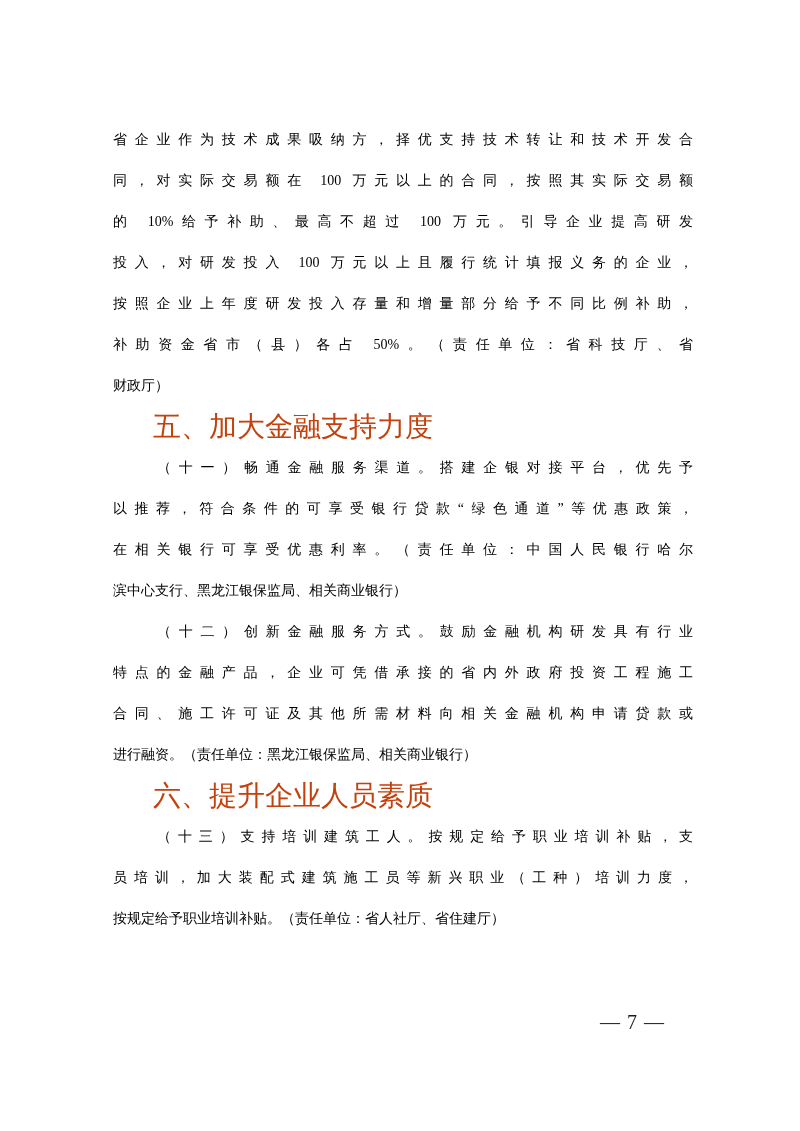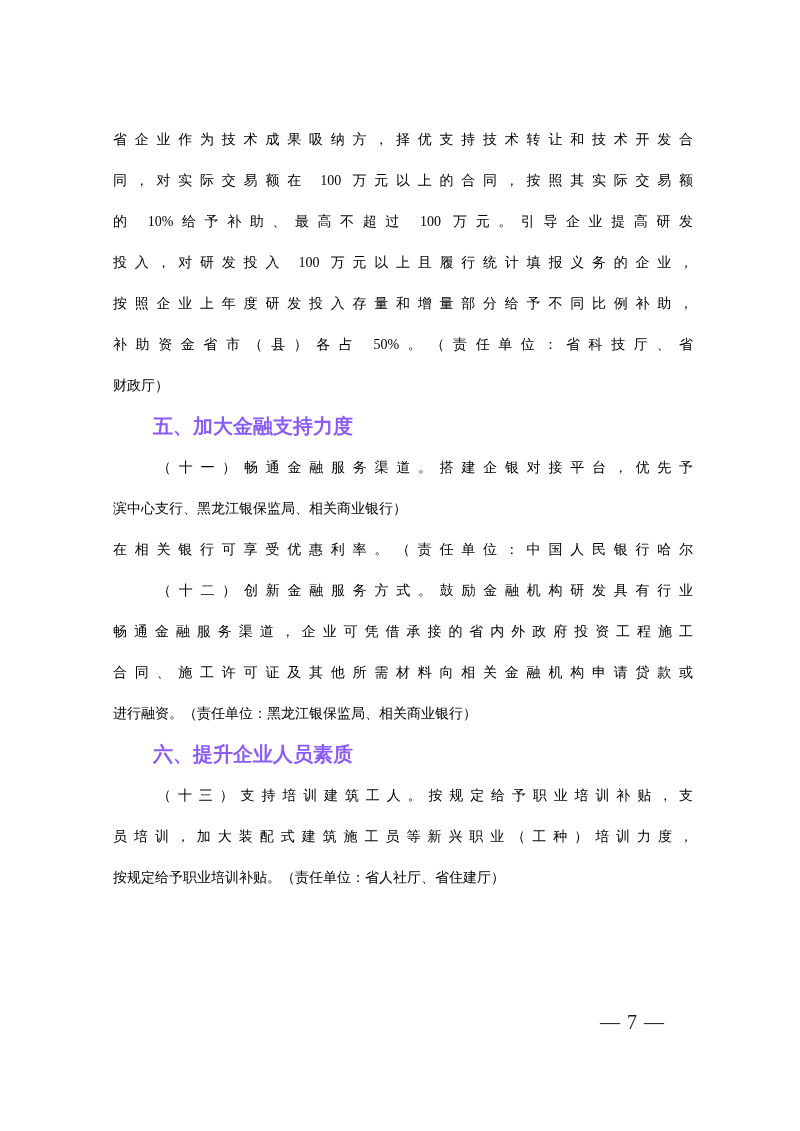--- a/index.html
+++ b/index.html
@@ -34,23 +34,23 @@
   }
   .ln.last {
     text-align: right;
     text-align-last: left;
   }
   .ln.ind {
     text-indent: 44px;
   }
   .ln.h {
     font-family: "Liberation Sans", "DejaVu Sans", sans-serif;
-    font-weight: 700;
-    font-size: 20px;
-    color: #8b5cf6;
+    font-weight: 400;
+    font-size: 28px;
+    color: #c2410c;
     text-align: left;
     text-align-last: left;
     text-indent: 40px;
   }
   .lead {
     
     font-family: Liberation Sans, sans-serif;
   }
   .pageno {
     position: absolute;
@@ -73,25 +73,26 @@
     <div class="ln">同，对实际交易额在 100 万元以上的合同，按照其实际交易额</div>
     <div class="ln">的 10%给予补助、最高不超过 100 万元。引导企业提高研发</div>
     <div class="ln">投入，对研发投入 100 万元以上且履行统计填报义务的企业，</div>
     <div class="ln">按照企业上年度研发投入存量和增量部分给予不同比例补助，</div>
     <div class="ln">补助资金省市（县）各占 50%。（责任单位：省科技厅、省</div>
     <div class="ln last">财政厅）</div>
 
     <div class="ln h">五、加大金融支持力度</div>
 
     <div class="ln ind"><span class="lead">（十一）畅通金融服务渠道。</span><span>搭建企银对接平台，优先予</span></div>
+    <div class="ln">以推荐，符合条件的可享受银行贷款“绿色通道”等优惠政策，</div>
+    <div class="ln">在相关银行可享受优惠利率。（责任单位：中国人民银行哈尔</div>
     <div class="ln last">滨中心支行、黑龙江银保监局、相关商业银行）</div>
-    <div class="ln">在相关银行可享受优惠利率。（责任单位：中国人民银行哈尔</div>
 
     <div class="ln ind"><span class="lead">（十二）创新金融服务方式。</span><span>鼓励金融机构研发具有行业</span></div>
-    <div class="ln">畅通金融服务渠道，企业可凭借承接的省内外政府投资工程施工</div>
+    <div class="ln">特点的金融产品，企业可凭借承接的省内外政府投资工程施工</div>
     <div class="ln">合同、施工许可证及其他所需材料向相关金融机构申请贷款或</div>
     <div class="ln last">进行融资。（责任单位：黑龙江银保监局、相关商业银行）</div>
 
     <div class="ln h">六、提升企业人员素质</div>
 
     <div class="ln ind"><span class="lead">（十三）支持培训建筑工人。</span><span>按规定给予职业培训补贴，支</span></div>
     <div class="ln">员培训，加大装配式建筑施工员等新兴职业（工种）培训力度，</div>
     <div class="ln last">按规定给予职业培训补贴。（责任单位：省人社厅、省住建厅）</div>
 
 

